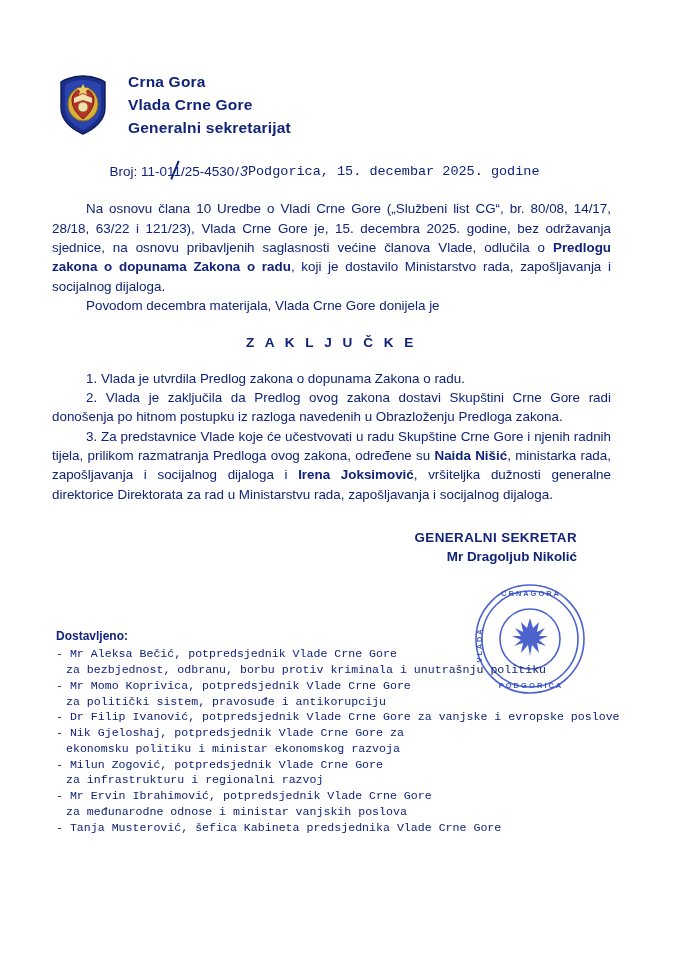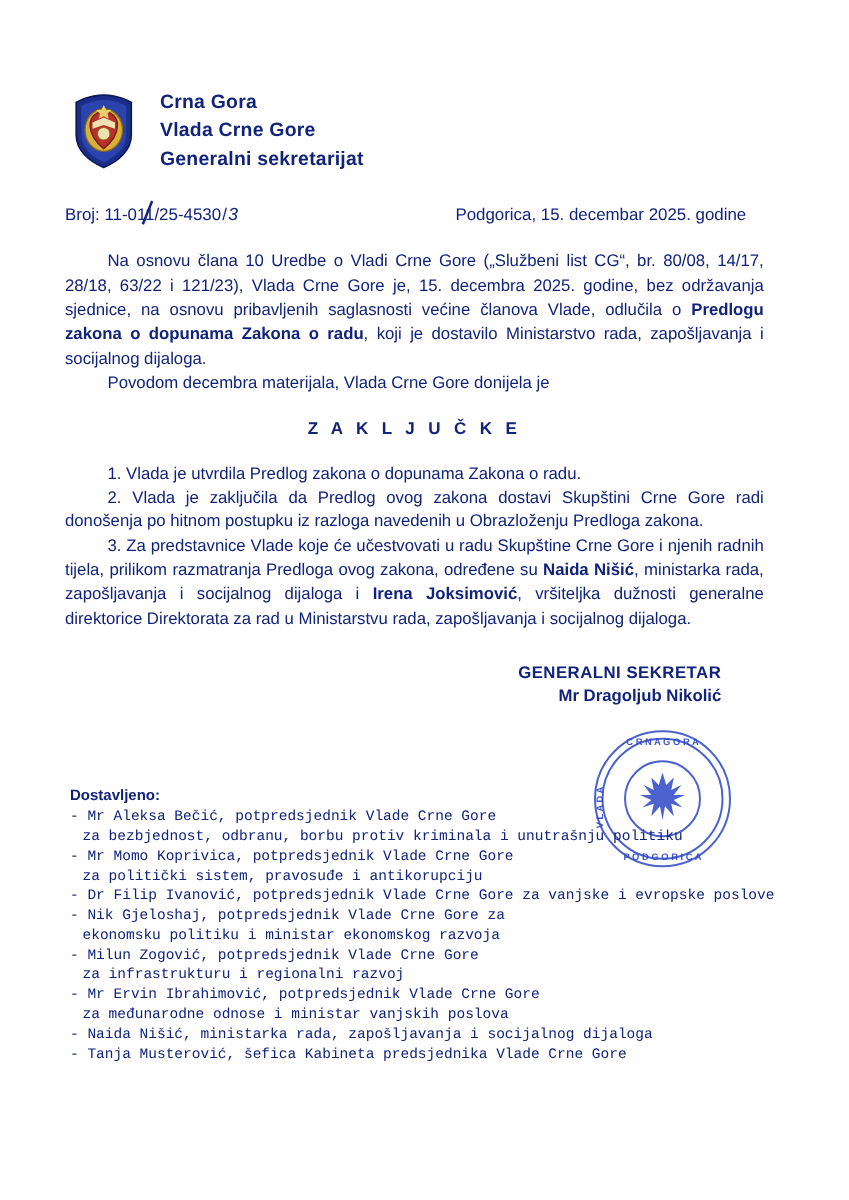--- a/index.html
+++ b/index.html
@@ -48,21 +48,21 @@
     font-size: 15.5px;
     font-weight: bold;
     letter-spacing: 0.2px;
     color: #11237a;
     line-height: 1.28;
   }
 
   
   .meta-row {
     display: flex;
-    justify-content: space-between;
+    justify-content: center;
     align-items: flex-end;
     margin-top: 26px;
     font-size: 13.5px;
     color: #11237a;
   }
   .meta-left {
     position: relative;
     white-space: nowrap;
   }
   .meta-left .strike {
@@ -83,20 +83,21 @@
     transform: rotate(0deg);
     padding: 0 1px;
   }
   .meta-left .hand {
     font-style: italic;
     font-size: 14px;
   }
   .meta-right {
     white-space: nowrap;
     padding-right: 14px;
+    font-family: Liberation Mono, monospace;
   }
 
   
   .body-text {
     margin-top: 20px;
     font-size: 13.4px;
     line-height: 1.44;
     text-align: justify;
     color: #11237a;
   }
@@ -241,18 +242,17 @@
 
   <div class="dostavljeno">
     <div class="dost-title">Dostavljeno:</div>
     <ul>
       <li><span>- Mr Aleksa Bečić, potpredsjednik Vlade Crne Gore</span><span class="second">za bezbjednost, odbranu, borbu protiv kriminala i unutrašnju politiku</span></li>
       <li><span>- Mr Momo Koprivica, potpredsjednik Vlade Crne Gore</span><span class="second">za politički sistem, pravosuđe i antikorupciju</span></li>
       <li><span>- Dr Filip Ivanović, potpredsjednik Vlade Crne Gore za vanjske i evropske poslove</span></li>
       <li><span>- Nik Gjeloshaj, potpredsjednik Vlade Crne Gore za</span><span class="second">ekonomsku politiku i ministar ekonomskog razvoja</span></li>
       <li><span>- Milun Zogović, potpredsjednik Vlade Crne Gore</span><span class="second">za infrastrukturu i regionalni razvoj</span></li>
       <li><span>- Mr Ervin Ibrahimović, potpredsjednik Vlade Crne Gore</span><span class="second">za međunarodne odnose i ministar vanjskih poslova</span></li>
-      <li><span>- Naida Nišić, ministarka rada, zapošljavanja i socijalnog dijaloga</span></li>
       <li><span>- Tanja Musterović, šefica Kabineta predsjednika Vlade Crne Gore</span></li>
     </ul>
   </div>
 
 </div>
 
 </body></html>

